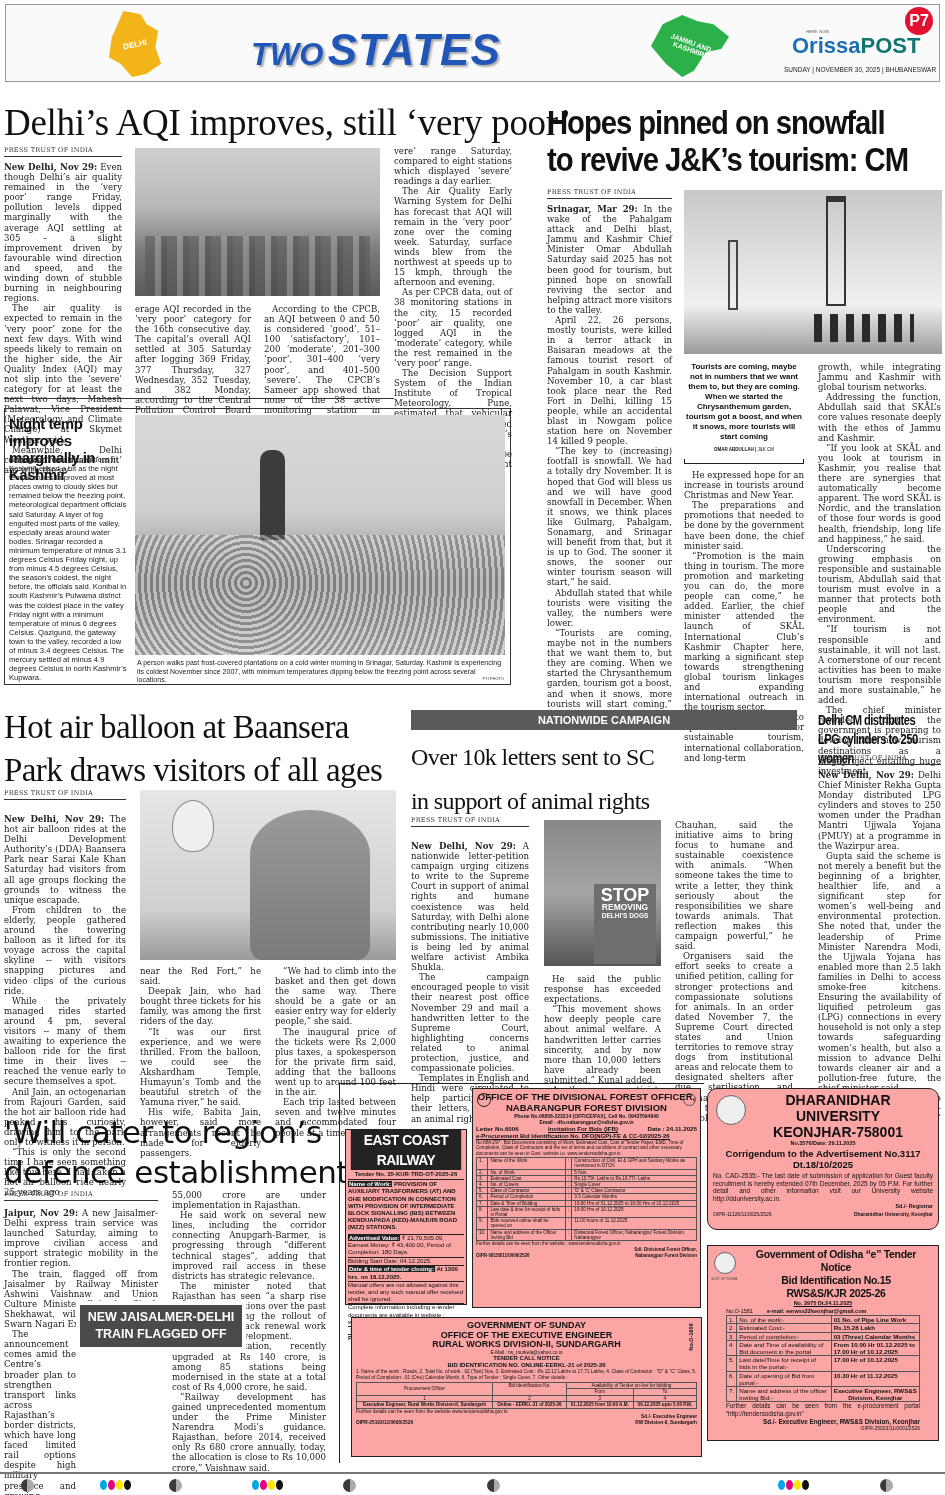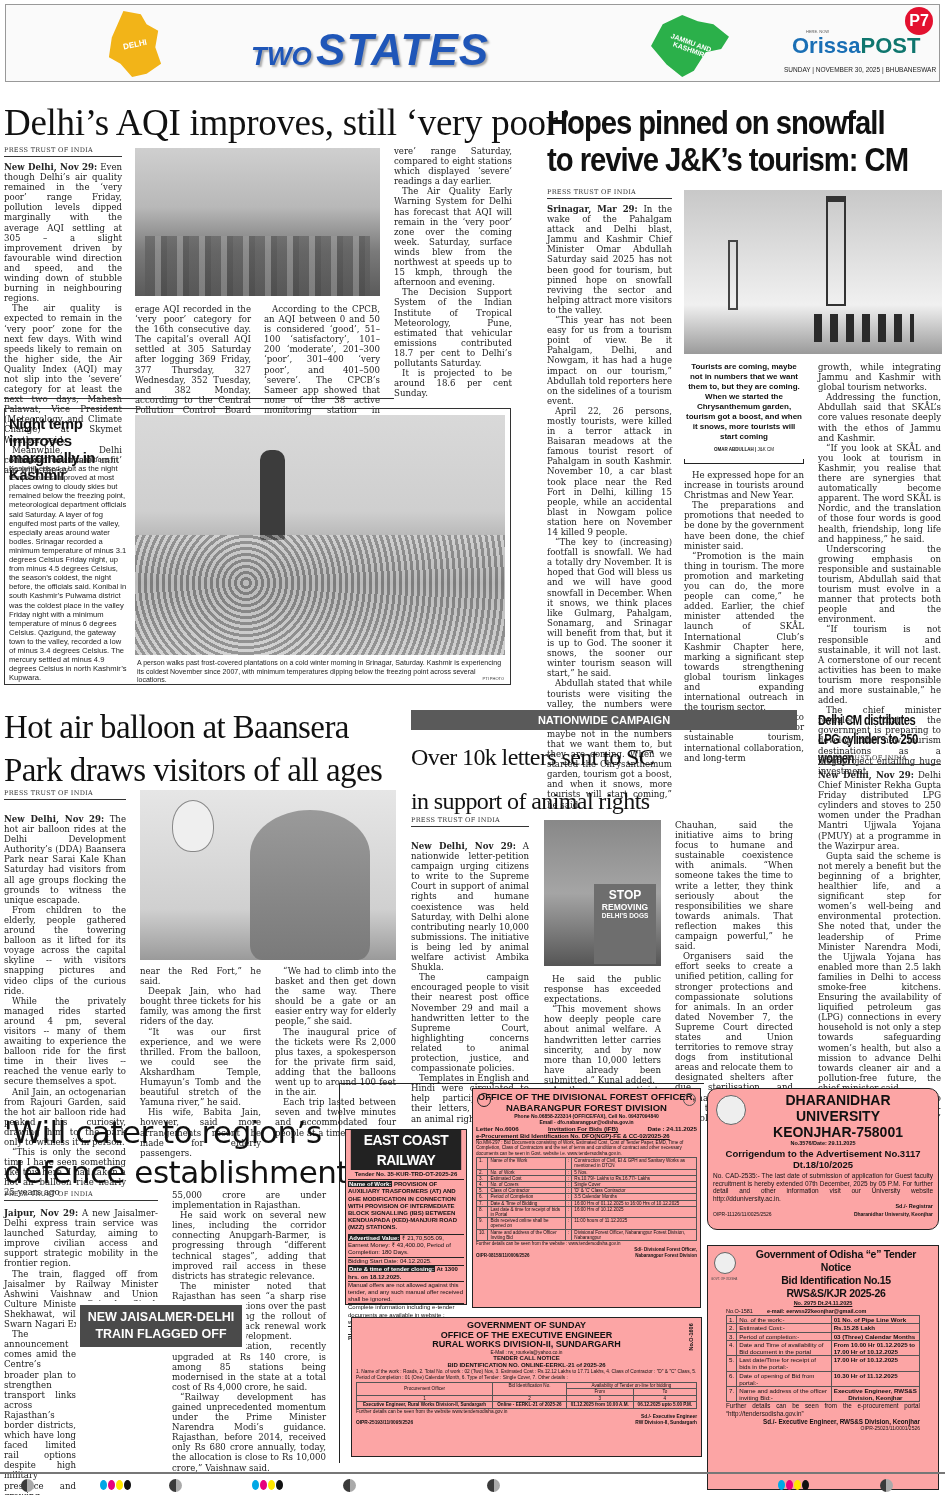--- a/index.html
+++ b/index.html
@@ -24,21 +24,21 @@
 .cmyk span{width:7px;height:10px;border-radius:50%;display:block}
 </style>
 </head>
 <body>
 
 <div id="masthead" class="abs">
   <div class="map-shape" style="left:100px;top:6px;width:58px;height:66px;background:#f2b418;clip-path:polygon(30% 0,60% 5%,70% 20%,90% 30%,85% 55%,95% 80%,70% 95%,45% 100%,25% 80%,5% 70%,10% 40%,20% 20%)">
       <span style="transform:rotate(-12deg)">DELHI</span>
     </div>
   <div class="abs" style="left:245px;top:20px;font-family:'Liberation Sans',sans-serif;font-weight:bold;font-style:italic;color:#1f56b8;text-shadow:2px 2px 2px #aaa">
-    <span style="font-size:26px">TWO</span>
+    <span style="font-size:31px">TWO</span>
     <span style="font-size:44px;letter-spacing:1px">STATES</span>
   </div>
   <div class="map-shape" style="left:645px;top:10px;width:78px;height:62px;background:#2bb04a;clip-path:polygon(15% 15%,40% 0,60% 10%,80% 15%,100% 35%,90% 55%,70% 60%,55% 90%,40% 100%,20% 80%,0 50%)">
       <span style="width:50px;text-align:center;transform:rotate(20deg);font-size:7px">JAMMU AND KASHMIR</span>
     </div>
   <div class="abs" style="right:6px;top:2px;width:28px;height:28px;border-radius:50%;background:#e3112f;color:#fff;font-family:'Liberation Sans',sans-serif;font-weight:bold;font-size:16px;display:flex;align-items:center;justify-content:center">
       <span>P7</span>
     </div>
   <div class="abs" style="left:786px;top:30px;font-family:'Liberation Sans',sans-serif;font-weight:bold;font-size:22px;line-height:22px">
     <span style="color:#1a6fb5">Orissa</span><span style="color:#0f766e">POST</span>
@@ -61,20 +61,21 @@
 </div>
 <div class="abs body-text" style="left:135px;top:304px;width:116px">
     <p class="first">erage AQI recorded in the ‘very poor’ category for the 16th consecutive day. The capital’s overall AQI settled at 305 Saturday after logging 369 Friday, 377 Thursday, 327 Wednesday, 352 Tuesday, and 382 Monday, according to the Central Pollution Control Board (CPCB).</p>
   </div>
 <div class="abs body-text" style="left:264px;top:304px;width:116px">
     <p>According to the CPCB, an AQI between 0 and 50 is considered ‘good’, 51–100 ‘satisfactory’, 101–200 ‘moderate’, 201–300 ‘poor’, 301–400 ‘very poor’, and 401–500 ‘severe’. The CPCB’s Sameer app showed that none of the 38 active monitoring station in Delhi recorded AQI in the ‘se-</p>
   </div>
 <div class="abs body-text" style="left:394px;top:146px;width:118px">
   <p class="first">vere’ range Saturday, compared to eight stations which displayed ‘severe’ readings a day earlier.</p>
   <p>The Air Quality Early Warning System for Delhi has forecast that AQI will remain in the ‘very poor’ zone over the coming week. Saturday, surface winds blew from the northwest at speeds up to 15 kmph, through the afternoon and evening.</p>
+  <p>As per CPCB data, out of 38 monitoring stations in the city, 15 recorded ‘poor’ air quality, one logged AQI in the ‘moderate’ category, while the rest remained in the ‘very poor’ range.</p>
   <p>The Decision Support System of the Indian Institute of Tropical Meteorology, Pune, estimated that vehicular emissions contributed 18.7 per cent to Delhi’s pollutants Saturday.</p>
   <p>It is projected to be around 18.6 per cent Sunday.</p>
 </div>
 <div class="abs" style="left:4px;top:398px;width:390px;border-top:1px solid #333"></div>
 
 <div class="abs" style="left:4px;top:408px;width:507px;height:277px;border:1px solid #333">
   <div class="abs cond-head" style="left:4px;top:6px;width:120px;font-size:15px;line-height:17px;font-stretch:condensed;letter-spacing:-.5px">Night temp improves marginally in Kashmir</div>
   <div class="abs" style="left:4px;top:46px;width:120px;font-family:'Liberation Sans',sans-serif;font-size:7.6px;line-height:9.1px;color:#222">
     <span class="dl">Srinagar:</span> <span>The cold conditions in Kashmir eased a bit as the night temperatures improved at most places owing to cloudy skies but remained below the freezing point, meteorological department officials said Saturday. A layer of fog engulfed most parts of the valley, especially areas around water bodies. Srinagar recorded a minimum temperature of minus 3.1 degrees Celsius Friday night, up from minus 4.5 degrees Celsius, the season’s coldest, the night before, the officials said. Konibal in south Kashmir’s Pulwama district was the coldest place in the valley Friday night with a minimum temperature of minus 6 degrees Celsius. Qazigund, the gateway town to the valley, recorded a low of minus 3.4 degrees Celsius. The mercury settled at minus 4.9 degrees Celsius in north Kashmir’s Kupwara.</span>
   </div>
@@ -87,21 +88,20 @@
 </div>
 
 <div class="abs cond-head" style="left:547px;top:104px;font-size:34px;line-height:37px;letter-spacing:-1.2px;white-space:nowrap;transform:scaleX(.86)">
   <div>Hopes pinned on snowfall</div>
   <div>to revive J&amp;K’s tourism: CM</div>
 </div>
 <div class="abs" style="left:547px;top:188px;width:125px">
   <div class="byline">PRESS TRUST OF INDIA</div>
   <div class="body-text">
     <p class="first"><span class="dl">Srinagar, Mar 29:</span> <span>In the wake of the Pahalgam attack and Delhi blast, Jammu and Kashmir Chief Minister Omar Abdullah Saturday said 2025 has not been good for tourism, but pinned hope on snowfall reviving the sector and helping attract more visitors to the valley.</span></p>
-    <p>“This year has not been easy for us from a tourism point of view. Be it Pahalgam, Delhi, and Nowgam, it has had a huge impact on our tourism,” Abdullah told reporters here on the sidelines of a tourism event.</p>
     <p>April 22, 26 persons, mostly tourists, were killed in a terror attack in Baisaran meadows at the famous tourist resort of Pahalgam in south Kashmir. November 10, a car blast took place near the Red Fort in Delhi, killing 15 people, while an accidental blast in Nowgam police station here on November 14 killed 9 people.</p>
     <p>“The key to (increasing) footfall is snowfall. We had a totally dry November. It is hoped that God will bless us and we will have good snowfall in December. When it snows, we think places like Gulmarg, Pahalgam, Sonamarg, and Srinagar will benefit from that, but it is up to God. The sooner it snows, the sooner our winter tourism season will start,” he said.</p>
     <p>Abdullah stated that while tourists were visiting the valley, the numbers were lower.</p>
     <p>“Tourists are coming, maybe not in the numbers that we want them to, but they are coming. When we started the Chrysanthemum garden, tourism got a boost, and when it snows, more tourists will start coming,” he said.</p>
   </div>
 </div>
 <div class="abs photo" style="left:684px;top:190px;width:258px;height:164px;background:linear-gradient(180deg,#c8c8c8 0%,#e2e2e2 45%,#f0f0f0 70%,#9a9a9a 100%)">
   <div style="position:absolute;left:142px;top:6px;width:20px;height:110px;border:2px solid #333;border-top-width:6px"></div>
   <div style="position:absolute;left:44px;top:50px;width:10px;height:70px;border:2px solid #444"></div>
   <div style="position:absolute;left:130px;bottom:12px;width:100px;height:28px;background:repeating-linear-gradient(90deg,#2a2a2a 0 8px,transparent 8px 16px)"></div>
@@ -166,40 +166,40 @@
 <div class="abs" style="left:411px;top:816px;width:118px">
   <div class="byline" style="margin-bottom:14px">PRESS TRUST OF INDIA</div>
   <div class="body-text">
     <p class="first"><span class="dl">New Delhi, Nov 29:</span> <span>A nationwide letter-petition campaign urging citizens to write to the Supreme Court in support of animal rights and humane coexistence was held Saturday, with Delhi alone contributing nearly 10,000 submissions. The initiative is being led by animal welfare activist Ambika Shukla.</span></p>
     <p>The campaign encouraged people to visit their nearest post office November 29 and mail a handwritten letter to the Supreme Court, highlighting concerns related to animal protection, justice, and compassionate policies.</p>
     <p>Templates in English and Hindi were circulated to help participants draft their letters, said Kunal, an animal rights activist.</p>
   </div>
 </div>
 <div class="abs photo" style="left:544px;top:820px;width:117px;height:146px;background:linear-gradient(180deg,#888 0%,#a5a5a5 50%,#555 100%)">
   <div style="position:absolute;left:50px;top:64px;width:62px;height:80px;background:#6e6e6e;color:#fff;font-family:'Liberation Sans',sans-serif;font-weight:bold;text-align:center;padding-top:4px">
-    <div style="font-size:12px;line-height:14px">STOP</div>
+    <div style="font-size:18px;line-height:14px">STOP</div>
     <div style="font-size:8.5px;line-height:10px">REMOVING</div>
     <div style="font-size:6.5px;line-height:8px">DELHI’S DOGS</div>
   </div>
 </div>
 <div class="abs body-text" style="left:544px;top:974px;width:117px">
   <p>He said the public response has exceeded expectations.</p>
   <p>“This movement shows how deeply people care about animal welfare. A handwritten letter carries sincerity, and by now more than 10,000 letters have already been submitted,” Kunal added.</p>
   <p>Another activist, Mukesh</p>
 </div>
 <div class="abs body-text" style="left:675px;top:820px;width:118px">
   <p class="first">Chauhan, said the initiative aims to bring focus to humane and sustainable coexistence with animals. “When someone takes the time to write a letter, they think seriously about the responsibilities we share towards animals. That reflection makes this campaign powerful,” he said.</p>
   <p>Organisers said the effort seeks to create a unified petition, calling for stronger protections and compassionate solutions for animals. In an order dated November 7, the Supreme Court directed states and Union territories to remove stray dogs from institutional areas and relocate them to designated shelters after due sterilisation and vaccination in accordance with the Animal Birth Control Rules, 2023.</p>
 </div>
 
 <div class="abs cond-head" style="left:818px;top:711px;width:150px;font-size:14px;line-height:19px;letter-spacing:-.7px;transform:scaleX(.8)">Delhi CM distributes LPG cylinders to 250 women</div>
 <div class="abs" style="left:818px;top:754px;width:123px">
   <div class="byline">PRESS TRUST OF INDIA</div>
   <div class="body-text">
-    <p class="first"><span class="dl">New Delhi, Nov 29:</span> <span>Delhi Chief Minister Rekha Gupta Friday distributed LPG cylinders and stoves to 250 women under the Pradhan Mantri Ujjwala Yojana (PMUY) at a programme in the Wazirpur area.</span></p>
+    <p class="first"><span class="dl">New Delhi, Nov 29:</span> <span>Delhi Chief Minister Rekha Gupta Monday distributed LPG cylinders and stoves to 250 women under the Pradhan Mantri Ujjwala Yojana (PMUY) at a programme in the Wazirpur area.</span></p>
     <p>Gupta said the scheme is not merely a benefit but the beginning of a brighter, healthier life, and a significant step for women’s well-being and environmental protection. She noted that, under the leadership of Prime Minister Narendra Modi, the Ujjwala Yojana has enabled more than 2.5 lakh families in Delhi to access smoke-free kitchens. Ensuring the availability of liquified petroleum gas (LPG) connections in every household is not only a step towards safeguarding women’s health, but also a mission to advance Delhi towards cleaner air and a pollution-free future, the chief minister said.</p>
     <p>“Delhi is determined to phase out wood and coal-based cooking practices,” she said.</p>
   </div>
 </div>
 
 <div class="abs" style="left:4px;top:1112px;font-family:'DejaVu Sans',sans-serif;font-size:31px;line-height:40px;color:#111;letter-spacing:-.5px;white-space:nowrap">
   <div>'Will cater to region’s</div>
   <div>defence establishment'</div>
 </div>
 <div class="abs" style="left:4px;top:1190px;width:154px">
@@ -383,21 +383,21 @@
       <div>Dt.18/10/2025</div>
     </div>
   <div style="text-align:justify;margin-top:2px">No. CAD-2535:- The last date of submission of application for Guest faculty recruitment is hereby extended 07th December, 2025 by 05 P.M. For further detail and other information visit our University website http://dduniversity.ac.in.</div>
   <div style="text-align:right;font-weight:bold;font-size:5.5px">Sd./- Registrar</div>
   <div style="display:flex;justify-content:space-between;font-size:5px;font-weight:bold">
       <span style="font-weight:normal">OIPR-11126/11/0025/2526</span>
       <span>Dharanidhar University, Keonjhar</span>
     </div>
 </div>
 
-<div class="ad" style="left:707px;top:1245px;width:232px;height:245px;padding:2px 18px;font-size:6.3px;line-height:7.6px">
+<div class="ad" style="left:707px;top:1245px;width:232px;height:196px;padding:2px 18px;font-size:6.3px;line-height:7.6px">
   <div style="position:absolute;left:6px;top:6px;width:22px;height:22px;border:1px solid #666;border-radius:50%;background:#eee"></div>
   <div style="position:absolute;left:3px;top:30px;font-size:3px;color:#444">GOVT. OF ODISHA</div>
   <div style="text-align:center;font-weight:bold;font-size:10.5px;line-height:13px;padding-left:26px;letter-spacing:-.3px">
       <div>Government of Odisha “e” Tender Notice</div>
       <div>Bid Identification No.15 RWS&amp;S/KJR 2025-26</div>
     </div>
   <div style="text-align:center;font-weight:bold;text-decoration:underline;font-size:5.5px">No. 2975 Dt.24.11.2025</div>
   <div style="display:flex;gap:14px;font-size:5.5px">
       <span>No.O-1581</span>
       <span style="font-weight:bold">e-mail: eerwss22keonjhar@gmail.com</span>

